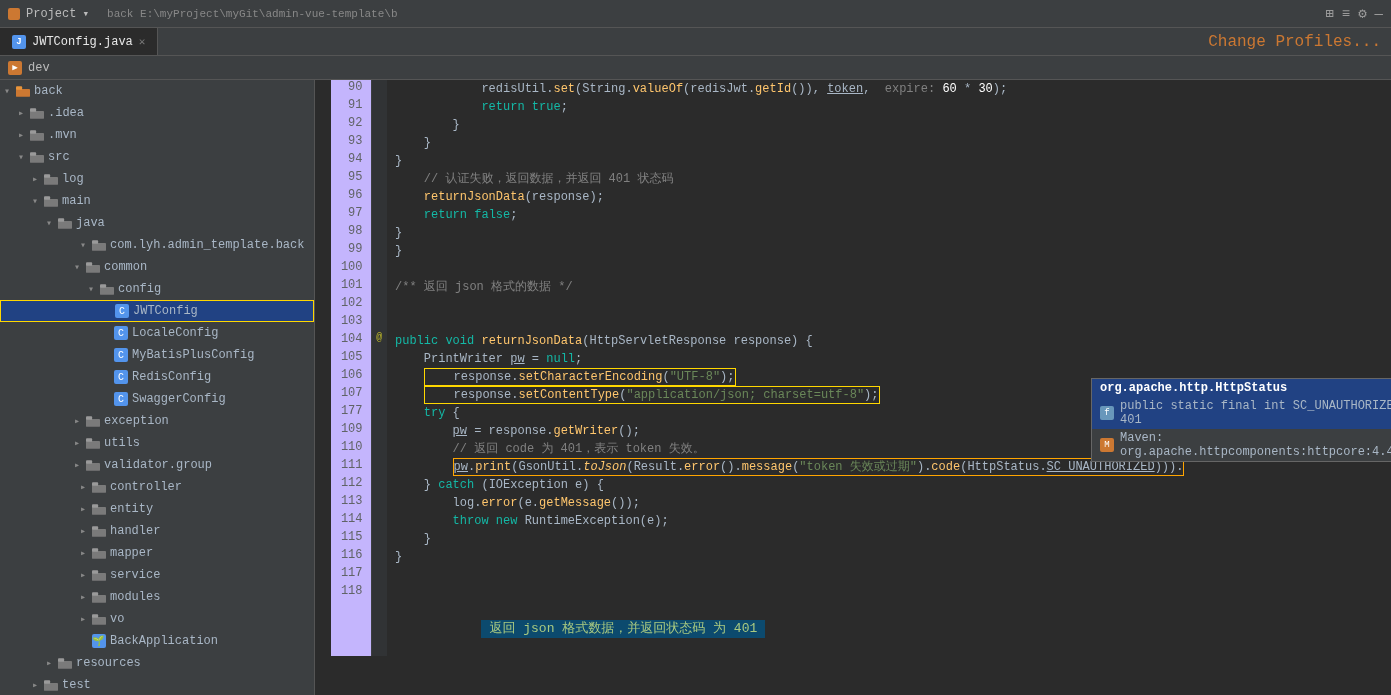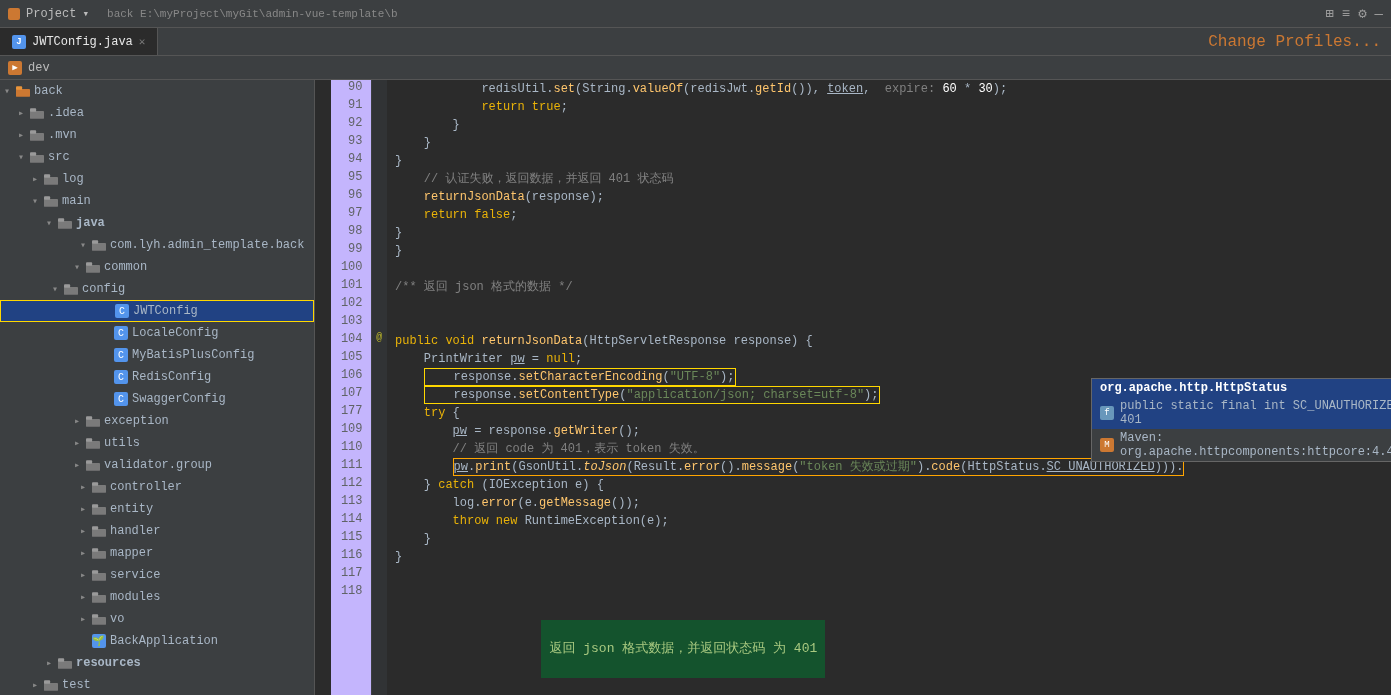--- a/index.html
+++ b/index.html
@@ -153,24 +153,24 @@
       padding-left: 4px;
       cursor: pointer;
       color: #a9b7c6;
       white-space: nowrap;
     }
     .tree-item.highlighted { background: #214283; border: 1px solid #ffd700; }
 
     .tree-indent-0 { padding-left: 4px; }
     .tree-indent-1 { padding-left: 18px; }
     .tree-indent-2 { padding-left: 32px; }
-    .tree-indent-3 { padding-left: 46px; font-weight: bold; }
+    .tree-indent-3 { padding-left: 46px; }
     .tree-indent-4 { padding-left: 80px; }
     .tree-indent-5 { padding-left: 74px; }
-    .tree-indent-6 { padding-left: 52px; }
+    .tree-indent-6 { padding-left: 88px; }
     .tree-indent-7 { padding-left: 102px; }
 
     .arrow {
       display: inline-block;
       width: 12px;
       font-size: 10px;
       color: #888;
       flex-shrink: 0;
     }
     .arrow.open::before { content: '▾'; }
@@ -229,21 +229,21 @@
       padding-left: 8px;
       font-size: 12px;
       line-height: 18px;
       white-space: pre;
       vertical-align: top;
       color: #a9b7c6;
     }
     .line-row { height: 18px; }
 
     
-    .kw { color: #eab308; }
+    .kw { color: #14b8a6; }
     .fn { color: #ffc66d; }
     .str { color: #6a8759; }
     .num { color: #ffffff; }
     .cm { color: #808080; }
     .cls { color: #a9b7c6; }
     .italic { font-style: italic; }
 
     
     .autocomplete-popup {
       position: absolute;
@@ -723,21 +723,21 @@
         <tr class="line-row">
           <td class="line-num">118</td>
           <td class="line-gutter"></td>
           <td class="line-code"></td>
         </tr>
 
         <tr class="line-row">
           <td class="line-num"></td>
           <td class="line-gutter"></td>
           <td class="line-code">
-            <span style="background:#14532d;color:#a9c980;font-size:13px;padding:20px 8px;margin-left:60px;display:inline-block;">返回 json 格式数据，并返回状态码 为 401</span>
+            <span style="background:#0c4a6e;color:#a9c980;font-size:13px;padding:0 8px;display:inline-block;">返回 json 格式数据，并返回状态码 为 401</span>
           </td>
         </tr>
       </tbody>
     </table>
 
     <div class="autocomplete-popup" style="top: 298px; left: 760px;">
       <div class="autocomplete-header">org.apache.http.HttpStatus</div>
       <div class="autocomplete-row selected">
         <div class="autocomplete-icon">f</div>
         <span class="autocomplete-text">public static final int SC_UNAUTHORIZED = 401</span>

